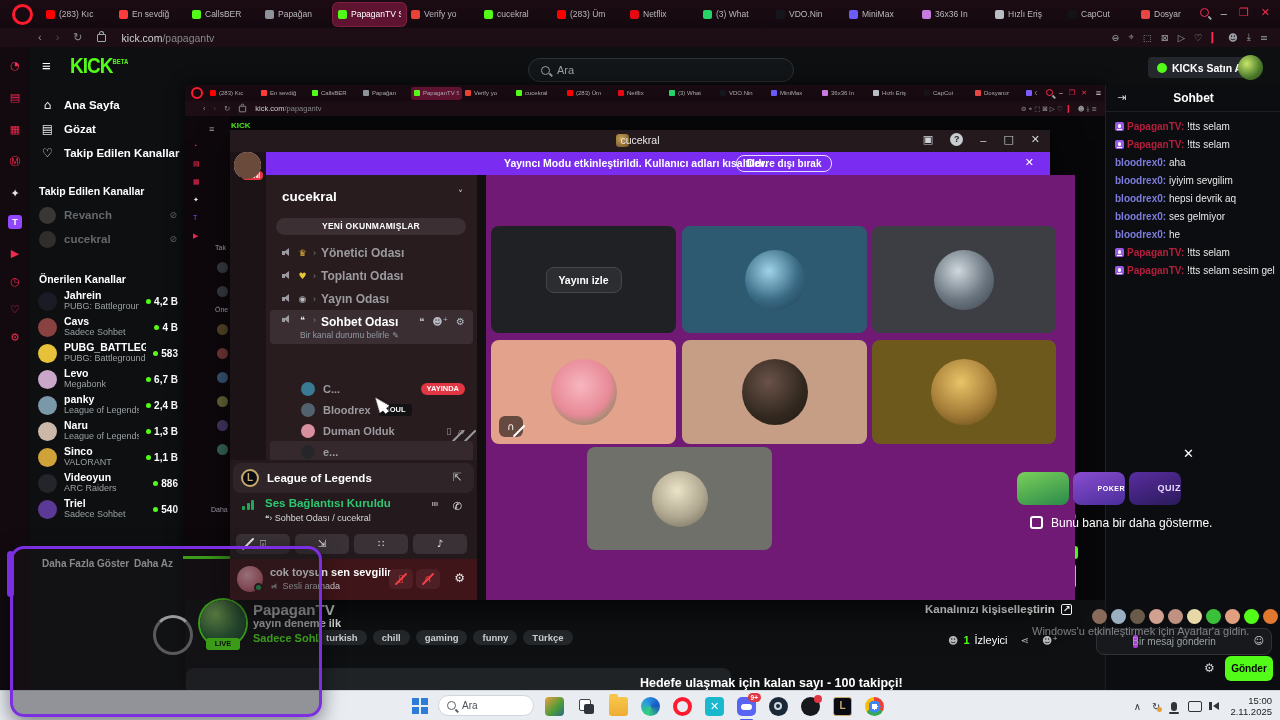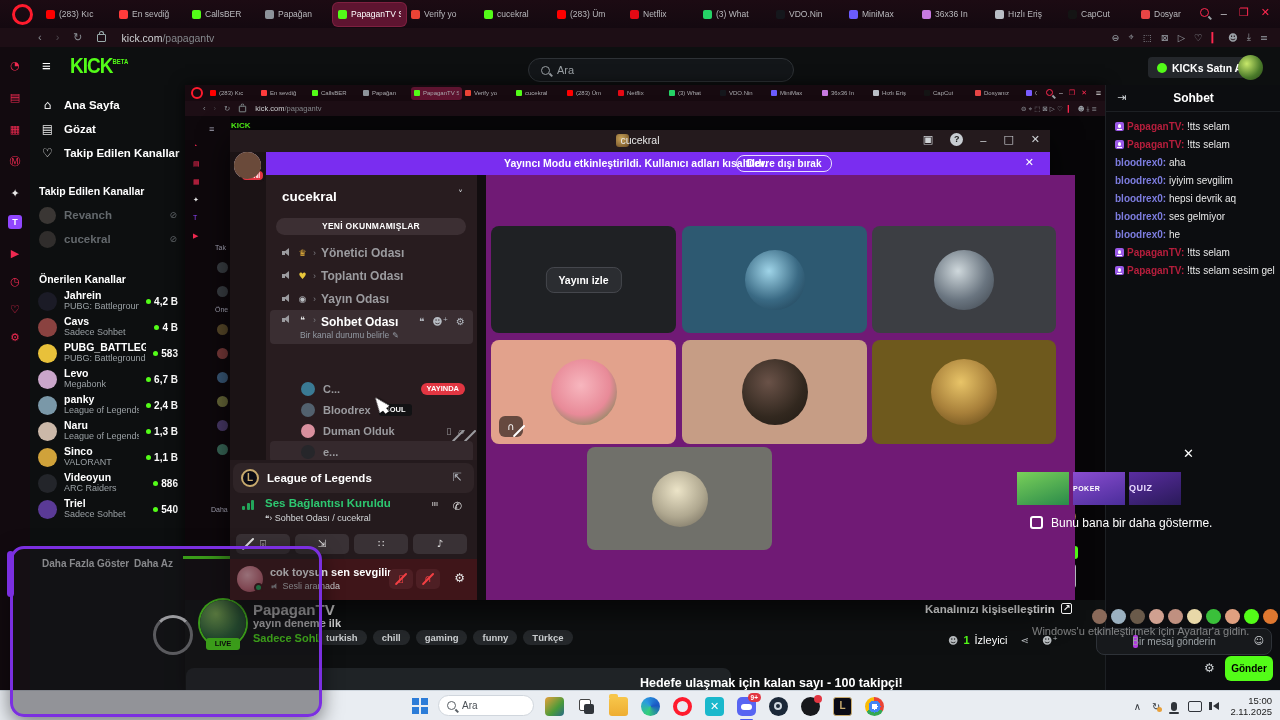--- a/index.html
+++ b/index.html
@@ -103,21 +103,21 @@
 
   
   #kbottom{left:185px;top:600px;width:920px;height:90px;background:#0e1011;z-index:2;}
   #chav{position:absolute;left:15px;top:0px;width:46px;height:46px;border-radius:50%;background:radial-gradient(circle at 35% 30%,#8ac45a,#2a6a3a 55%,#173020);box-shadow:0 0 0 2px #53fc18;}
   #livepill{position:absolute;left:21px;top:38px;width:34px;height:12px;background:#53fc18;border-radius:3px;color:#000;font-size:7.5px;font-weight:bold;text-align:center;line-height:12px;}
   #chname{position:absolute;left:68px;top:1px;font-size:15px;font-weight:900;color:#fff;}
   #chsub{position:absolute;left:68px;top:17px;font-size:11px;font-weight:bold;color:#ededed;}
   #chcat{position:absolute;left:68px;top:32px;font-size:11px;font-weight:bold;color:#53fc18;}
   #tagrow{position:absolute;left:132px;top:30px;display:flex;gap:6px;}
   .tag{background:#25282b;border-radius:9px;padding:2px 9px;font-size:9.5px;color:#cfd2d4;font-weight:bold;white-space:nowrap;}
-  #custom{position:absolute;left:740px;top:3px;display:flex;gap:6px;align-items:flex-start;font-size:11.5px;font-weight:bold;color:#fff;}
+  #custom{position:absolute;left:740px;top:3px;display:flex;gap:6px;align-items:flex-end;font-size:11.5px;font-weight:bold;color:#fff;}
   #custom .lk{font-size:9px;border:1px solid #fff;border-radius:2px;padding:0 1px;line-height:9px;}
   #viewrow{position:absolute;left:763px;top:34px;display:flex;gap:5px;align-items:center;font-size:11px;color:#fff;}
   #viewrow .vc{color:#53fc18;font-weight:bold;}
   #viewrow .sicon{color:#b8bcbf;font-size:10px;margin-left:8px;}
   #goal{position:absolute;left:455px;top:76px;font-size:12.5px;font-weight:bold;color:#fff;white-space:nowrap;}
   #graybar{position:absolute;left:1px;top:68px;width:545px;height:22px;background:#1f2326;border-radius:8px 8px 0 0;}
 
   
   #kchat{left:1105px;top:85px;width:175px;height:605px;background:#0c0d10;border-left:1px solid #1d2024;z-index:2;}
   #kchat .chead{position:absolute;left:0;top:0;width:175px;height:26px;border-bottom:1px solid #1d2024;}
@@ -215,21 +215,21 @@
   .t2{left:196px;top:51px;width:185px;height:107px;background:#2d5971;}
   .t3{left:386px;top:51px;width:184px;height:107px;background:#3c3e43;}
   .t4{left:5px;top:165px;width:185px;height:104px;background:#e2a28c;}
   .t5{left:196px;top:165px;width:185px;height:104px;background:#c69d85;}
   .t6{left:386px;top:165px;width:184px;height:104px;background:#6e591d;}
   .t7{left:101px;top:272px;width:185px;height:103px;background:#70706a;}
   #watchbtn{position:absolute;left:50%;top:50%;transform:translate(-50%,-50%);background:#2b2d31;border:1px solid #45474d;border-radius:8px;color:#fff;font-size:10.5px;font-weight:bold;padding:6px 12px;white-space:nowrap;}
   #deafbadge{position:absolute;left:8px;top:76px;width:24px;height:21px;background:rgba(0,0,0,.55);border-radius:6px;color:#fff;font-size:10px;text-align:center;line-height:21px;}
   #promo{position:absolute;left:524px;top:269px;width:186px;height:115px;}
   #promo .px{position:absolute;right:2px;top:2px;font-size:13px;color:#fff;}
-  .gcard{position:absolute;top:28px;width:52px;height:33px;border-radius:0;color:#fff;font-size:7px;font-weight:900;text-align:left;line-height:33px;letter-spacing:.5px;}
+  .gcard{position:absolute;top:28px;width:52px;height:33px;border-radius:8px;color:#fff;font-size:7px;font-weight:900;text-align:right;line-height:33px;letter-spacing:.5px;}
   .gc1{left:7px;background:linear-gradient(160deg,#7ad05a,#2a8a4a);}
   .gc2{left:63px;background:linear-gradient(160deg,#8a4dd0,#4a2d9a);}
   .gc3{left:119px;background:linear-gradient(160deg,#5a2da0,#2a1a5a);color:#e8d8ff;font-size:9px;}
   #promo .chk{position:absolute;left:20px;top:72px;width:13px;height:13px;border:2px solid #fff;border-radius:3px;box-sizing:border-box;}
   #promo .chklbl{position:absolute;left:41px;top:72px;font-size:12px;color:#fff;white-space:nowrap;}
 
   
   #pip{left:10px;top:546px;width:312px;height:171px;border:3px solid #7b2fe0;border-radius:14px;background:rgba(26,24,28,.42);z-index:8;box-sizing:border-box;box-shadow:0 6px 20px rgba(0,0,0,.5);}
   #pipnotch{position:absolute;left:-6px;top:2px;width:7px;height:46px;background:#7b2fe0;border-radius:4px;}
   #pipspin{position:absolute;left:140px;top:66px;width:34px;height:34px;border:3px solid #5a5a5e;border-top-color:#9a9a9e;border-radius:50%;}

